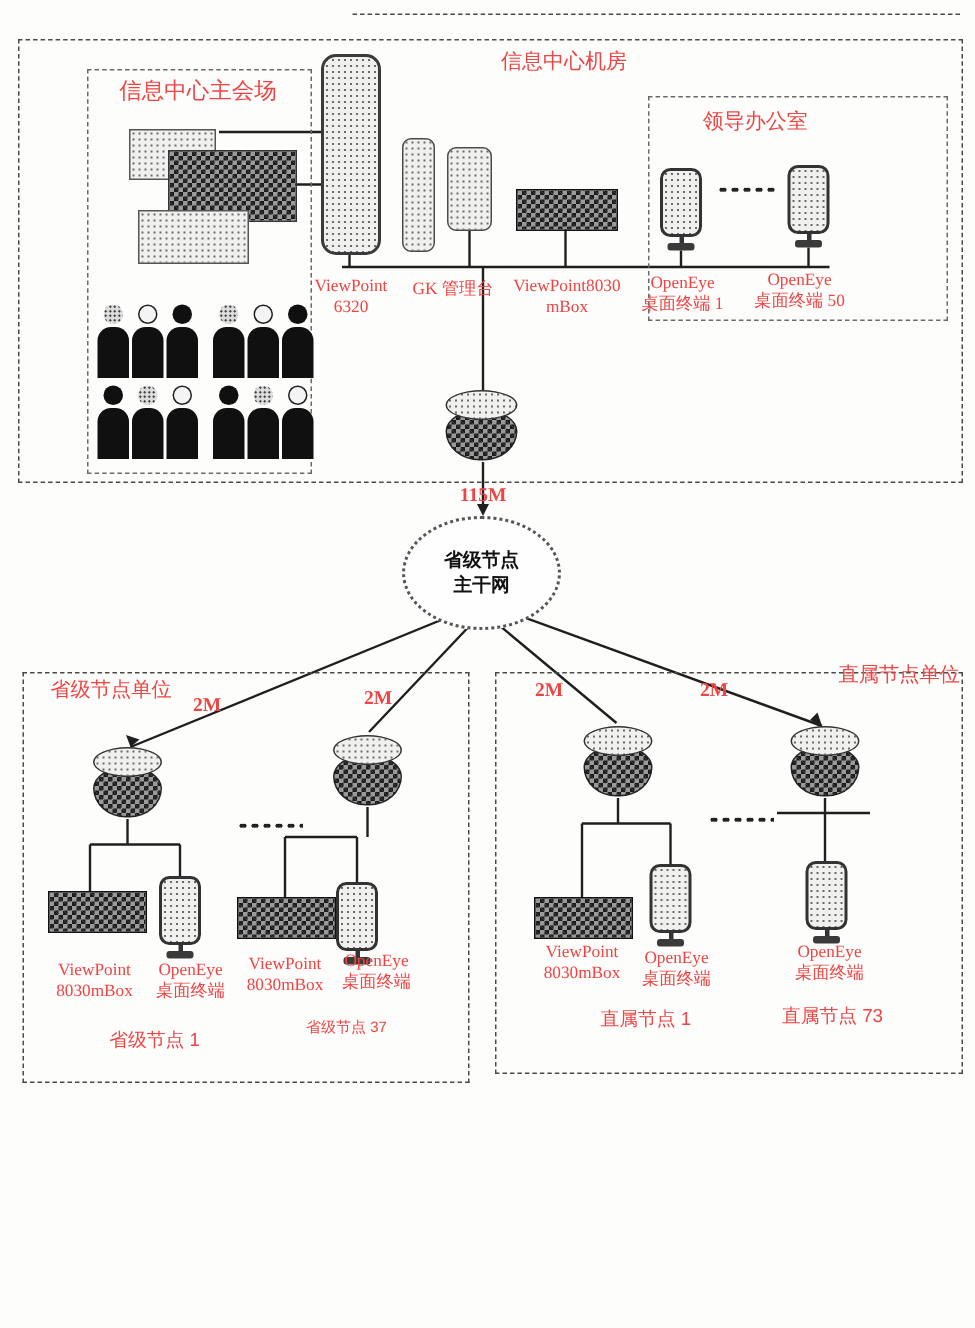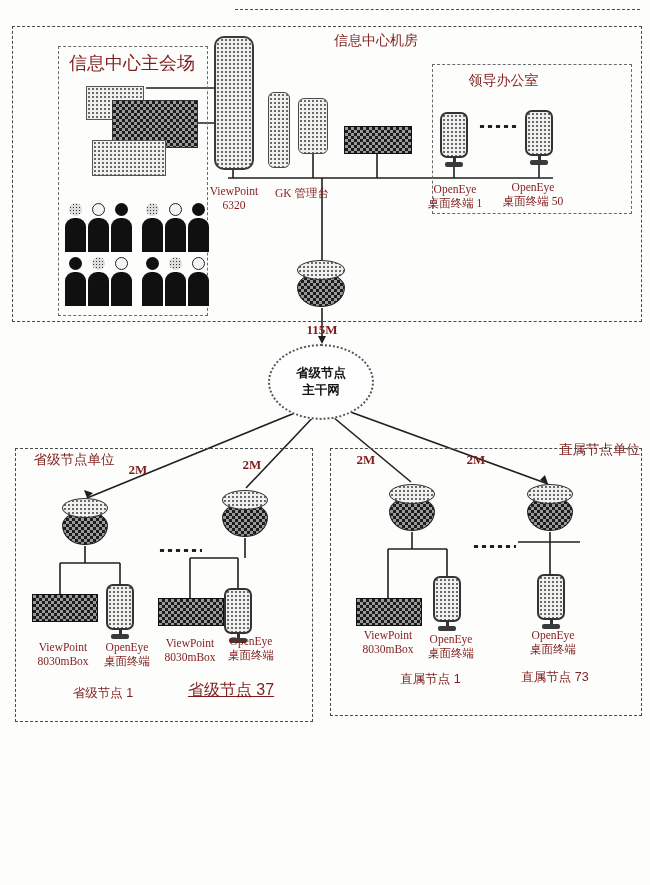--- a/index.html
+++ b/index.html
@@ -1,21 +1,21 @@
 <!DOCTYPE html>
 <html><head>
 <meta charset="utf-8">
 <style>
   html,body{margin:0;padding:0;background:#fff;}
   #stage{position:relative;width:650px;height:885px;background:#fdfdfb;overflow:hidden;
          font-family:"Liberation Serif",serif;color:#111;}
   svg.wires{position:absolute;left:0;top:0;z-index:1;}
   .abs{position:absolute;z-index:2;}
   .dashed{border:1.5px dashed #4a4a4a;}
-  .lbl{position:absolute;z-index:3;text-align:center;line-height:1.25;color:#7f1d1d;}
+  .lbl{position:absolute;z-index:3;text-align:center;line-height:1.25;color:#ef4444;}
   .cjk{font-family:"Liberation Sans",sans-serif;}
   .dots{background-color:#f0f0ee;background-image:radial-gradient(#6a6a6a 26%,transparent 28%);background-size:4px 4px;}
   .checker{background-image:
       linear-gradient(45deg,#1c1c1c 25%,transparent 25%,transparent 75%,#1c1c1c 75%),
       linear-gradient(45deg,#1c1c1c 25%,#9a9a9a 25%,#9a9a9a 75%,#1c1c1c 75%);
     background-size:6px 6px;background-position:0 0,3px 3px;}
   
   .tower{border:2px solid #3a3a3a;border-radius:10px;}
   .slim{border:1.5px solid #4a4a4a;border-radius:6px;}
   .mbox{border:1px solid #111;height:26px;}
@@ -90,21 +90,21 @@
     </g>
     <polygon points="322,344 318,336 326,336" fill="#1f1f1f"></polygon>
     <polygon points="87,498 84,490 93,493" fill="#1f1f1f"></polygon>
     <polygon points="548,484 540,480 545,475" fill="#1f1f1f"></polygon>
   </svg>
 
   <div class="abs dashed" style="left:12px;top:26px;width:628px;height:294px;"></div>
   <div class="abs" style="left:235px;top:9px;width:405px;border-top:1.5px dashed #4a4a4a;"></div>
 
   <div class="abs dashed" style="left:58px;top:46px;width:148px;height:268px;border-color:#6a6a6a;"></div>
-  <div class="lbl cjk" style="left:62px;top:52px;width:140px;font-size:18px;">信息中心主会场</div>
+  <div class="lbl cjk" style="left:62px;top:52px;width:140px;font-size:15px;">信息中心主会场</div>
   <div class="abs dots" style="left:86px;top:86px;width:56px;height:32px;border:1px solid #555;"></div>
   <div class="abs checker" style="left:112px;top:100px;width:84px;height:46px;border:1px solid #333;"></div>
   <div class="abs dots" style="left:92px;top:140px;width:72px;height:34px;border:1px solid #555;"></div>
 
   <div class="abs crowd" style="left:64px;top:202px;">
     <div class="person v-dot">
         <div class="head"></div>
         <div class="body"></div>
       </div>
     <div class="person v-light">
@@ -173,20 +173,24 @@
   <div class="abs dashed" style="left:432px;top:64px;width:198px;height:148px;border-color:#6a6a6a;"></div>
   <div class="lbl cjk" style="left:446px;top:72px;width:115px;font-size:14px;">领导办公室</div>
 
   <div class="lbl small2" style="left:196px;top:184px;width:76px;">
     <span>ViewPoint</span><br>
     <span>6320</span>
   </div>
   <div class="lbl small2" style="left:268px;top:186px;width:68px;">
     <span>GK 管理台</span>
   </div>
+  <div class="lbl small2" style="left:334px;top:184px;width:88px;">
+    <span>ViewPoint8030</span><br>
+    <span>mBox</span>
+  </div>
   <div class="lbl small2" style="left:422px;top:182px;width:66px;">
     <span>OpenEye</span><br>
     <span>桌面终端 1</span>
   </div>
   <div class="lbl small2" style="left:498px;top:180px;width:70px;">
     <span>OpenEye</span><br>
     <span>桌面终端 50</span>
   </div>
 
   <div class="abs router" style="left:297px;top:260px;">
@@ -240,21 +244,21 @@
       <div class="base"></div>
   </div>
   <div class="lbl small2" style="left:150px;top:636px;width:80px;">
     <span>ViewPoint</span><br>
     <span>8030mBox</span>
   </div>
   <div class="lbl small2" style="left:222px;top:634px;width:58px;">
     <span>OpenEye</span><br>
     <span class="cjk">桌面终端</span>
   </div>
-  <div class="lbl cjk" style="left:176px;top:680px;width:110px;font-size:16px;text-decoration:underline;">省级节点 37</div>
+  <div class="lbl cjk" style="left:176px;top:680px;width:110px;font-size:10px;">省级节点 37</div>
 
   <div class="abs dashed" style="left:330px;top:448px;width:310px;height:266px;"></div>
   <div class="lbl cjk" style="left:536px;top:442px;width:104px;font-size:13.5px;text-align:right;">直属节点单位</div>
 
   <div class="abs router" style="left:389px;top:484px;width:46px;">
     <div class="rtop dots"></div>
       <div class="rbody checker"></div>
   </div>
   <div class="abs checker mbox" style="left:356px;top:598px;width:64px;"></div>
   <div class="abs terminal" style="left:431px;top:576px;">

